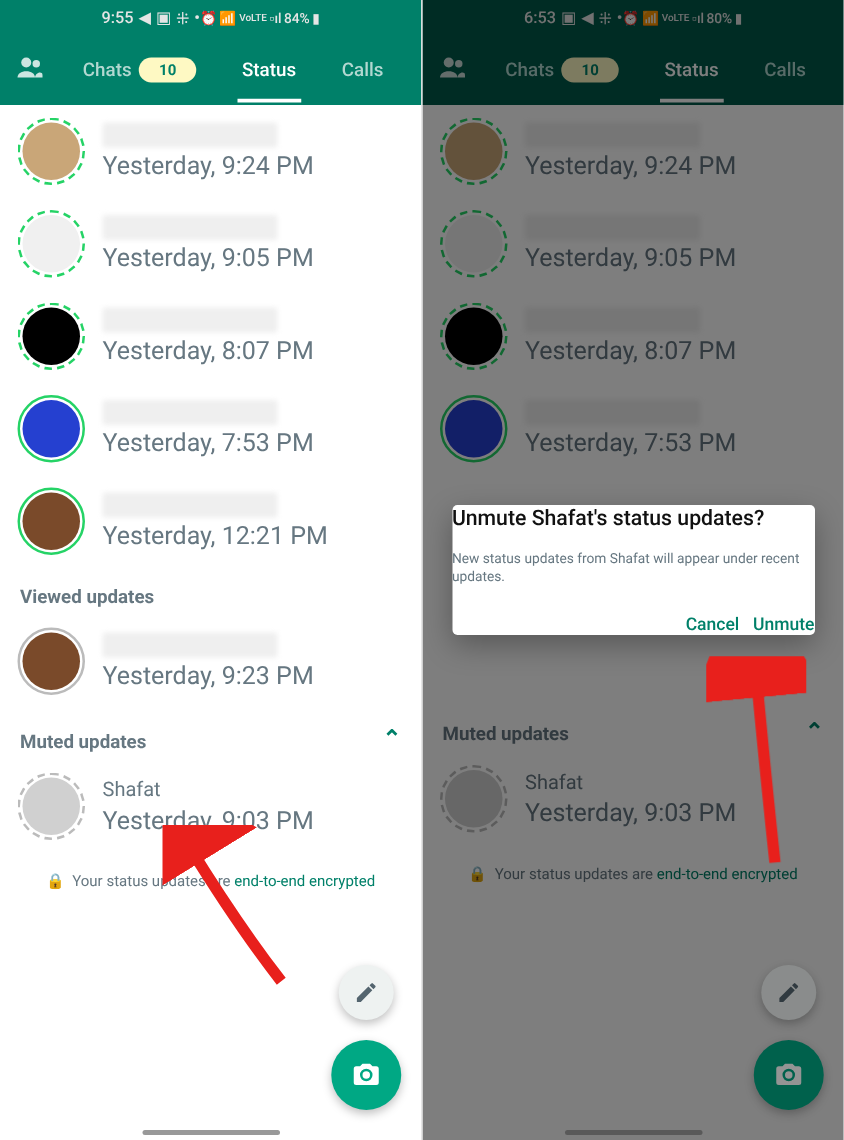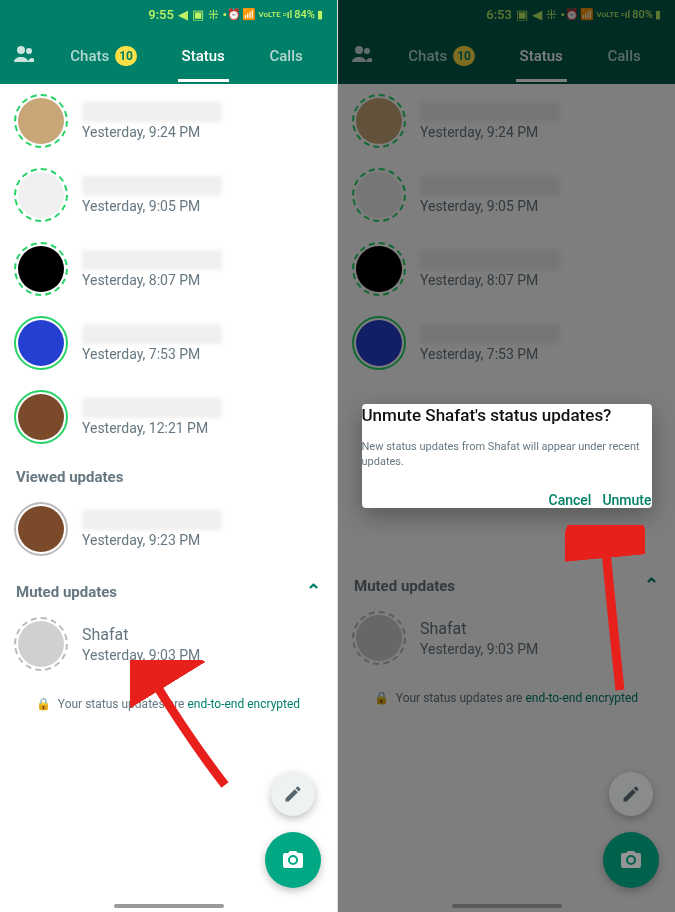--- a/index.html
+++ b/index.html
@@ -1,43 +1,43 @@
 <!DOCTYPE html>
 <html><head>
 <meta charset="utf-8">
 <style>
 *{margin:0;padding:0;box-sizing:border-box;font-family:Roboto,-apple-system,sans-serif}
 body{display:flex;width:675px;height:912px;background:#ddd}
 .phone{width:337px;height:912px;background:#fff;position:relative;overflow:hidden;display:flex;flex-direction:column}
 .phone+.phone{margin-left:1px}
-.statusbar{height:28px;background:#008069;color:#bef264;display:flex;align-items:center;justify-content:flex-end;padding:0 14px;font-size:13px;font-weight:500}
+.statusbar{height:28px;background:#008069;color:#e5e5e5;display:flex;align-items:center;justify-content:center;padding:0 14px;font-size:13px;font-weight:500}
 .sb-left{display:flex;gap:4px;align-items:center}
 .sb-right{display:flex;gap:2px;align-items:center;font-size:11px}
 .appheader{height:56px;background:#008069;display:flex;align-items:center;padding:0 12px}
 .appheader .group-icon{color:#fff;opacity:.8}
 .tabs{display:flex;flex:1;justify-content:space-around;margin-left:12px}
 .tab{color:#b2d8d1;font-size:15px;font-weight:500;padding:16px 4px;display:flex;align-items:center;gap:6px;position:relative}
 .tab.active{color:#fff}
 .tab.active::after{content:"";position:absolute;bottom:0;left:0;right:0;height:3px;background:#fff}
-.badge{background:#fde047;color:#008069;border-radius:10px;min-width:20px;height:20px;display:flex;align-items:center;justify-content:center;font-size:12px;font-weight:700;padding:0 4px}
+.badge{background:#fef9c3;color:#008069;border-radius:10px;min-width:20px;height:20px;display:flex;align-items:center;justify-content:center;font-size:12px;font-weight:700;padding:0 16px}
 .content{flex:1;overflow-y:auto;background:#fff}
 .status-item{display:flex;align-items:center;padding:10px 14px;gap:14px}
 .status-ring{width:54px;height:54px;border-radius:50%;border:2.5px dashed #25d366;display:flex;align-items:center;justify-content:center;flex-shrink:0;position:relative}
 .status-ring.solid{border-style:solid}
 .status-ring.muted{border-color:#bbb}
 .status-thumb{width:46px;height:46px;border-radius:50%;background:#d0d0d0}
 .thumb-black{background:#000}
 .thumb-blue{background:#2540d0}
 .thumb-brown{background:#7a4a2a}
 .thumb-tan{background:#c9a678}
 .thumb-text{background:#f0f0f0;font-size:5px;overflow:hidden;line-height:1}
 .status-info{flex:1}
 .status-name{font-size:16px;color:#111;font-weight:400;height:20px;background:#efefef;border-radius:2px;filter:blur(2px);width:140px}
 .status-name.visible{background:none;filter:none;color:#667781}
-.status-time{font-size:14px;color:#667781;margin-top:2px}
+.status-time{font-size:20px;color:#667781;margin-top:2px}
 .section-header{display:flex;align-items:flex-end;justify-content:space-between;padding:14px 16px 6px;font-size:15px;color:#667781;font-weight:700}
 .chevron{color:#008069;font-size:18px}
 .encrypt-notice{text-align:center;padding:16px;font-size:12px;color:#667781;display:flex;align-items:center;justify-content:center;gap:6px}
 .encrypt-notice .link{color:#008069}
 .fab-container{position:absolute;bottom:24px;right:16px;display:flex;flex-direction:column;gap:16px;align-items:center}
 .fab{width:56px;height:56px;border-radius:50%;display:flex;align-items:center;justify-content:center;box-shadow:0 3px 8px rgba(0,0,0,.25)}
 .fab.edit{width:44px;height:44px;background:#eef2f1;color:#54656f}
 .fab.camera{background:#00a884;color:#fff}
 .overlay{position:absolute;inset:0;background:rgba(0,0,0,.42);display:flex;align-items:center;justify-content:center;z-index:10}
 .dialog{background:#fff;border-radius:4px;width:290px;box-shadow:0 8px 24px rgba(0,0,0,.3)}

